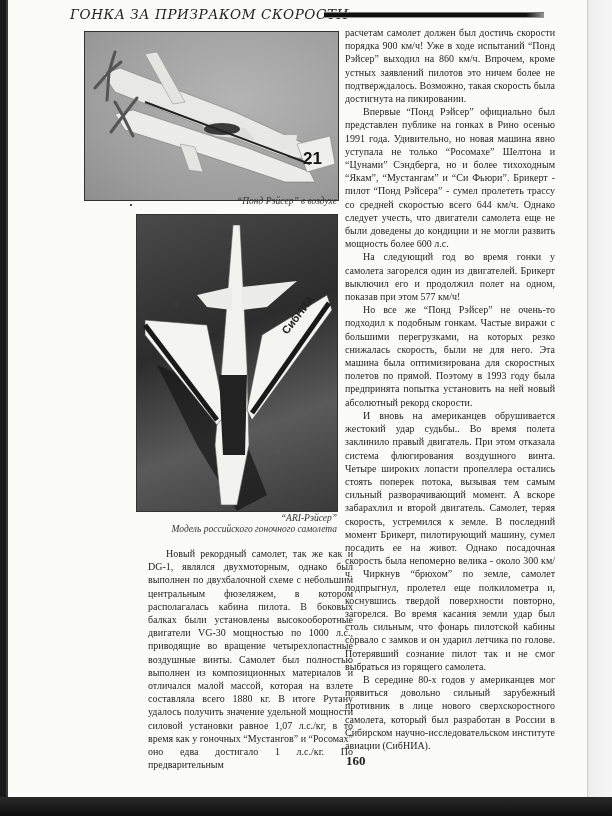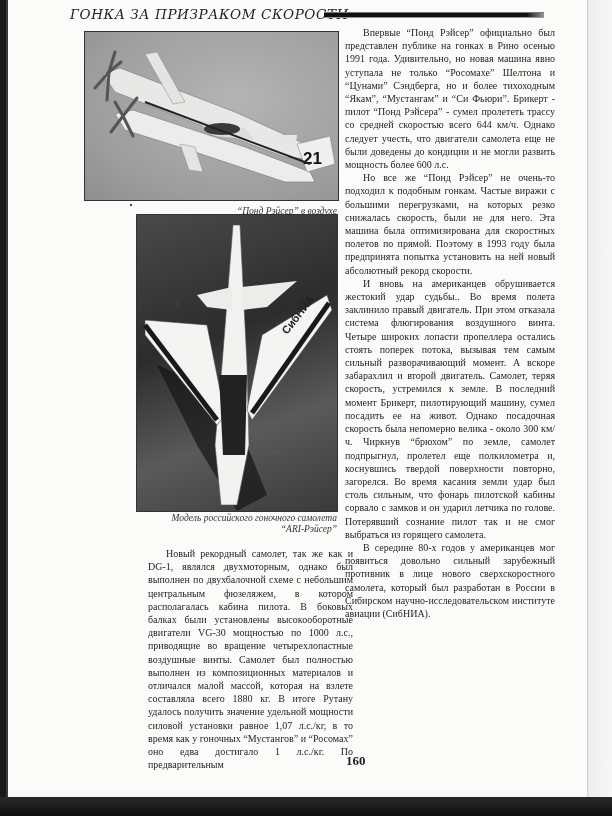--- a/index.html
+++ b/index.html
@@ -48,21 +48,21 @@
     background:
       radial-gradient(circle at 20% 30%, #3a3a3a 0 2px, transparent 3px),
       radial-gradient(circle at 70% 80%, #555 0 2px, transparent 3px),
       linear-gradient(160deg, #4a4a4a, #2c2c2c 40%, #5a5a5a 70%, #3a3a3a);
   }
   .photo svg { position: absolute; left: 0; top: 0; width: 100%; height: 100%; }
   .caption {
     position: absolute; font-style: italic; font-size: 9.5px; color: #333;
     text-align: right; line-height: 11px;
   }
-  .caption1 { left: 136px; top: 206px; width: 201px; }
+  .caption1 { left: 136px; top: 196px; width: 201px; }
   .caption2 { left: 136px; top: 513px; width: 201px; }
   .dot { position: absolute; left: 130px; top: 204px; width: 2px; height: 2px; background:#444; }
   .col {
     position: absolute; font-size: 10px; line-height: 13.2px; text-align: justify;
     color: #1e1e1e;
   }
   .col-left { left: 135px; top: 547px; width: 205px; margin-left: 13px; }
   .col-right { left: 345px; top: 26px; width: 210px; }
   .col p { margin: 0; text-indent: 0; }
   .col p.indent { text-indent: 18px; }
@@ -132,28 +132,30 @@
     <path d="M8 105 L70 110 L88 200 L80 210 L8 120 Z" fill="#f4f4f2" stroke="#444" stroke-width="0.6"></path>
     <path d="M190 80 L195 95 L115 205 L110 195 L125 120 Z" fill="#f4f4f2" stroke="#444" stroke-width="0.6"></path>
     <path d="M8 110 L80 205" stroke="#1a1a1a" stroke-width="5"></path>
     <path d="M192 88 L115 198" stroke="#1a1a1a" stroke-width="5"></path>
 
     <path d="M82 160 L110 160 L108 240 L86 240 Z" fill="#222"></path>
     <text x="150" y="120" font-family="Liberation Sans, sans-serif" font-weight="bold" font-size="11" fill="#222" transform="rotate(-52 150 120)">СибНИА</text>
   </svg>
 </div>
 <div class="caption caption2">
+  <div>“ARI-Рэйсер”</div>
   <div>Модель российского гоночного самолета</div>
-  <div>“ARI-Рэйсер”</div>
 </div>
 
 <div class="col col-left">
   <p class="indent">Новый рекордный самолет, так же как и DG-1, являлся двухмоторным, однако был выполнен по двухбалочной схеме с небольшим центральным фюзеляжем, в котором располагалась кабина пилота. В боковых балках были установлены высокооборотные двигатели VG-30 мощностью по 1000 л.с., приводящие во вращение четырехлопастные воздушные винты. Самолет был полностью выполнен из композиционных материалов и отличался малой массой, которая на взлете составляла всего 1880 кг. В итоге Рутану удалось получить значение удельной мощности силовой установки равное 1,07 л.с./кг, в то время как у гоночных “Мустангов” и “Росомах” оно едва достигало 1 л.с./кг. По предварительным</p>
 </div>
 
 <div class="col col-right">
+  <p>расчетам самолет должен был достичь скорости порядка 900 км/ч! Уже в ходе испытаний “Понд Рэйсер” выходил на 860 км/ч. Впрочем, кроме устных заявлений пилотов это ничем более не подтверждалось. Возможно, такая скорость была достигнута на пикировании.</p>
   <p class="indent">Впервые “Понд Рэйсер” официально был представлен публике на гонках в Рино осенью 1991 года. Удивительно, но новая машина явно уступала не только “Росомахе” Шелтона и “Цунами” Сэндберга, но и более тихоходным “Якам”, “Мустангам” и “Си Фьюри”. Брикерт - пилот “Понд Рэйсера” - сумел пролететь трассу со средней скоростью всего 644 км/ч. Однако следует учесть, что двигатели самолета еще не были доведены до кондиции и не могли развить мощность более 600 л.с.</p>
+  <p class="indent">На следующий год во время гонки у самолета загорелся один из двигателей. Брикерт выключил его и продолжил полет на одном, показав при этом 577 км/ч!</p>
   <p class="indent">Но все же “Понд Рэйсер” не очень-то подходил к подобным гонкам. Частые виражи с большими перегрузками, на которых резко снижалась скорость, были не для него. Эта машина была оптимизирована для скоростных полетов по прямой. Поэтому в 1993 году была предпринята попытка установить на ней новый абсолютный рекорд скорости.</p>
   <p class="indent">И вновь на американцев обрушивается жестокий удар судьбы.. Во время полета заклинило правый двигатель. При этом отказала система флюгирования воздушного винта. Четыре широких лопасти пропеллера остались стоять поперек потока, вызывая тем самым сильный разворачивающий момент. А вскоре забарахлил и второй двигатель. Самолет, теряя скорость, устремился к земле. В последний момент Брикерт, пилотирующий машину, сумел посадить ее на живот. Однако посадочная скорость была непомерно велика - около 300 км/ч. Чиркнув “брюхом” по земле, самолет подпрыгнул, пролетел еще полкилометра и, коснувшись твердой поверхности повторно, загорелся. Во время касания земли удар был столь сильным, что фонарь пилотской кабины сорвало с замков и он ударил летчика по голове. Потерявший сознание пилот так и не смог выбраться из горящего самолета.</p>
   <p class="indent">В середине 80-х годов у американцев мог появиться довольно сильный зарубежный противник в лице нового сверхскоростного самолета, который был разработан в России в Сибирском научно-исследовательском институте авиации (СибНИА).</p>
 </div>
 
 <div class="page-number">160</div>
 
 </body></html>

